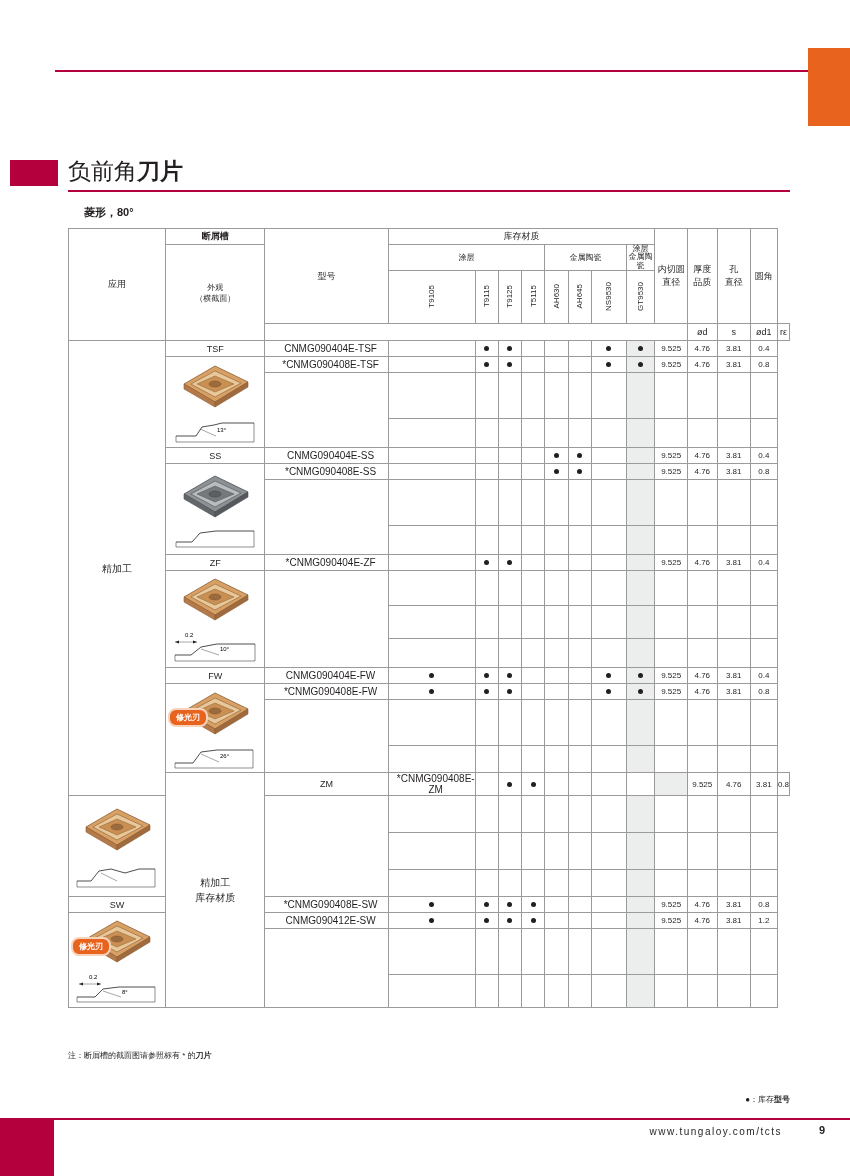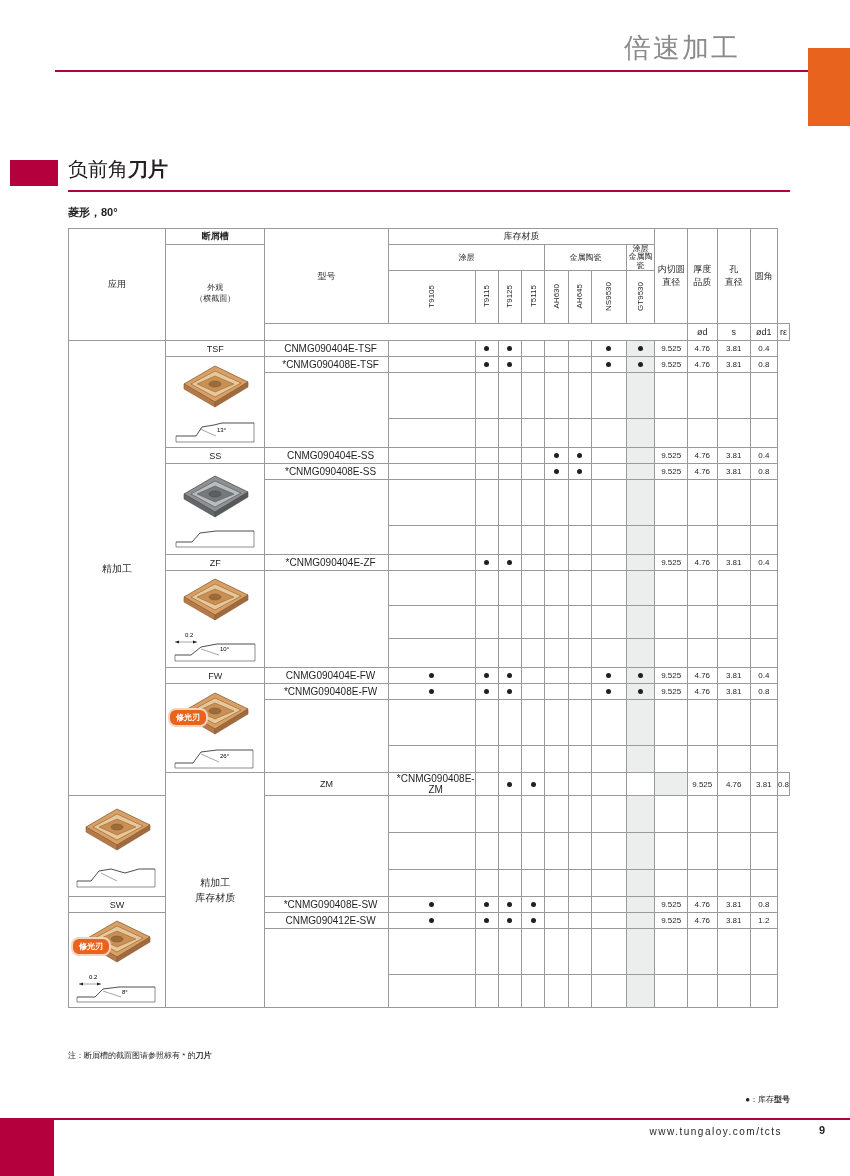--- a/index.html
+++ b/index.html
@@ -21,25 +21,25 @@
   }
   .header-rule{
     position:absolute;left:55px;top:70px;width:755px;height:2px;background:#b4003c;
   }
   .header-tab{
     position:absolute;left:808px;top:48px;width:42px;height:78px;background:#e8641e;
   }
   
   .section-block{position:absolute;left:0;top:158px;width:850px;}
   .section-bar{position:absolute;left:10px;top:2px;width:48px;height:26px;background:#b4003c;}
-  .section-title{position:absolute;left:68px;top:-2px;font-size:20px;color:#231f20;text-align:center;}
+  .section-title{position:absolute;left:68px;top:-2px;font-size:23px;color:#231f20;text-align:center;}
   .section-title b{font-weight:bold;}
   .section-rule{position:absolute;left:68px;top:32px;width:722px;height:2px;background:#b4003c;}
 
-  .shape-label{position:absolute;left:68px;top:205px;font-size:11px;font-weight:bold;color:#231f20;}
+  .shape-label{position:absolute;left:84px;top:205px;font-size:11px;font-weight:bold;color:#231f20;}
 
   
   .tbl-wrap{position:absolute;left:68px;top:228px;width:722px;}
   table.main{border-collapse:collapse;width:722px;font-size:8px;}
   table.main td, table.main th{
     border:0.5px solid #9a9a9a;
     padding:0;text-align:center;vertical-align:middle;
     font-weight:normal;
   }
   .hdr{background:#ffffff;font-size:9px;}
@@ -79,21 +79,20 @@
   
   .footer-rule{position:absolute;left:0;top:1118px;width:850px;height:2px;background:#b4003c;}
   .footer-url{position:absolute;right:68px;top:1126px;font-size:10px;letter-spacing:1.5px;color:#231f20;margin-left:36px;}
   .footer-pg{position:absolute;right:25px;top:1124px;font-size:11px;font-weight:bold;color:#231f20;}
   .footer-bar{position:absolute;left:0;top:1118px;width:54px;height:58px;background:#b4003c;}
 </style>
 </head>
 <body>
 
 <div class="page-header">
-  <div class="header-title">倍速加工</div>
   <div class="header-rule"></div>
   <div class="header-tab"></div>
 </div>
 
 <div class="section-block">
   <div class="section-bar"></div>
   <div class="section-title"><span>负前角</span><b>刀片</b></div>
   <div class="section-rule"></div>
 </div>
 <div class="shape-label">菱形，80°</div>

